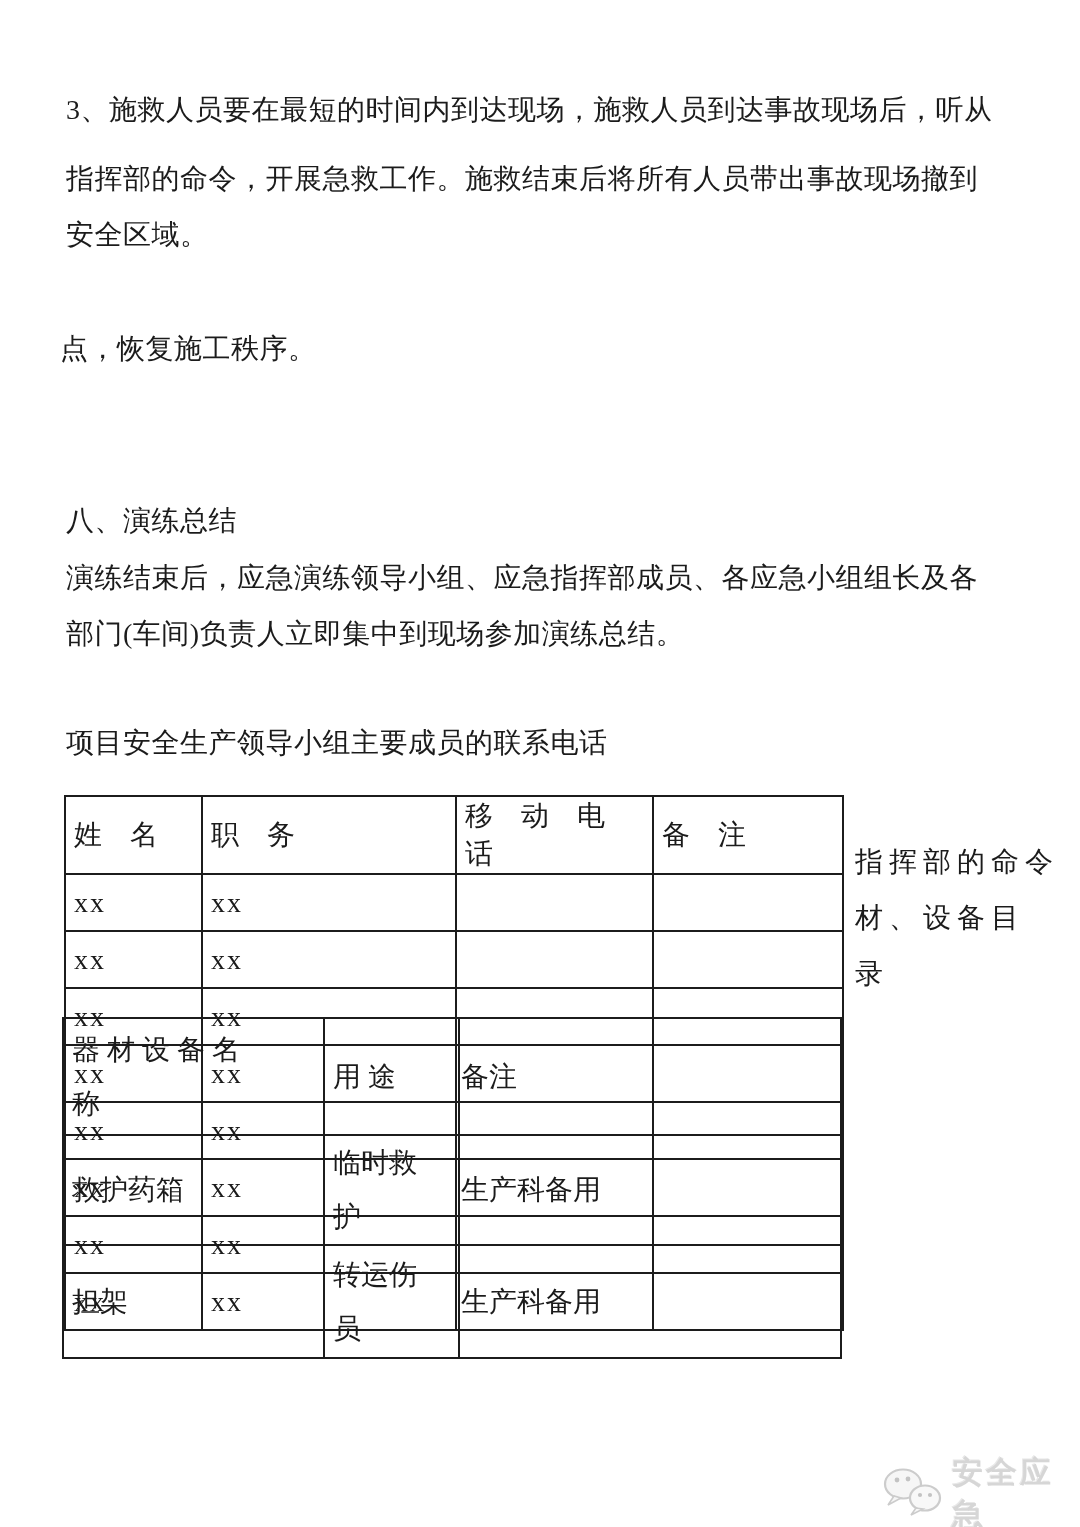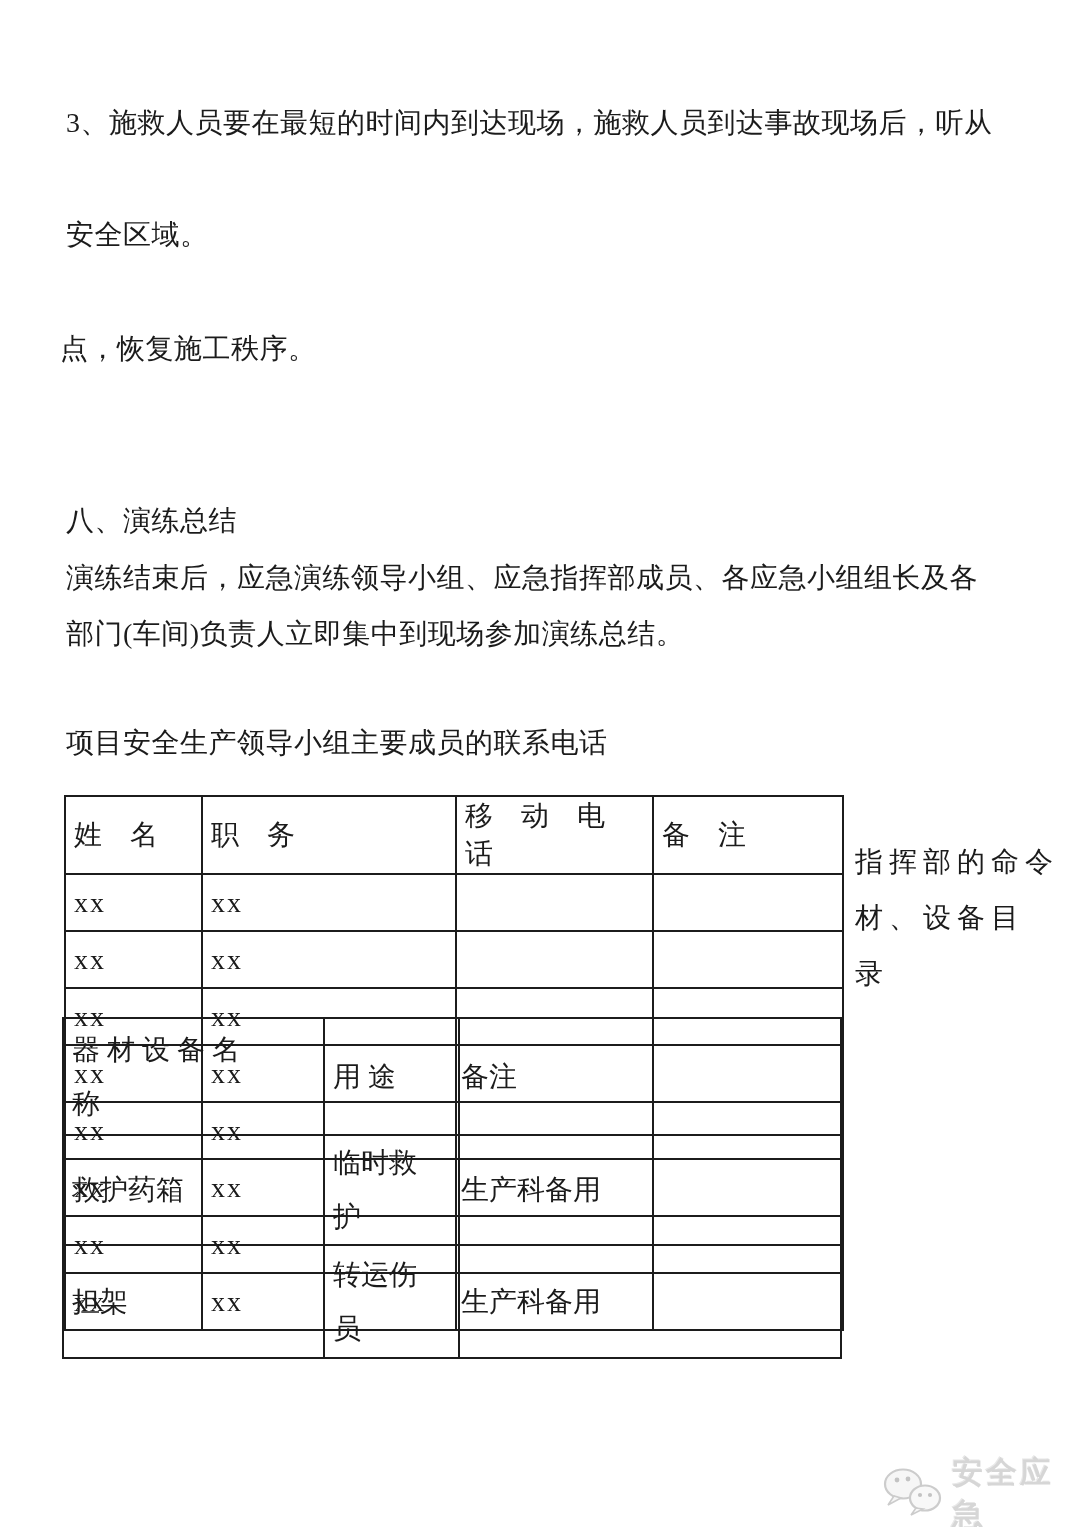--- a/index.html
+++ b/index.html
@@ -72,21 +72,22 @@
     text-shadow:1px 1px 0 #ffffff, -1px -1px 0 #e8e8e8;
     font-family:"Liberation Sans","DejaVu Sans",sans-serif;
     margin-left:4px;
   }
 </style>
 </head>
 <body>
 
 <div class="page">
 
-  <div class="line" style="left:66px;top:106px">3、施救人员要在最短的时间内到达现场，施救人员到达事故现场后，听从</div>
+  <div class="line" style="left:66px;top:93px">3、施救人员要在最短的时间内到达现场，施救人员到达事故现场后，听从</div>
+  <div class="line" style="left:66px;top:162px">指挥部的命令，开展急救工作。施救结束后将所有人员带出事故现场撤到</div>
   <div class="line" style="left:66px;top:218px">安全区域。</div>
 
   <div class="line" style="left:60px;top:332px">点，恢复施工秩序。</div>
 
   <div class="line" style="left:66px;top:504px">八、演练总结</div>
 
   <div class="line" style="left:66px;top:561px">演练结束后，应急演练领导小组、应急指挥部成员、各应急小组组长及各</div>
   <div class="line" style="left:66px;top:617px">部门(车间)负责人立即集中到现场参加演练总结。</div>
 
   <div class="line" style="left:66px;top:726px">项目安全生产领导小组主要成员的联系电话</div>

